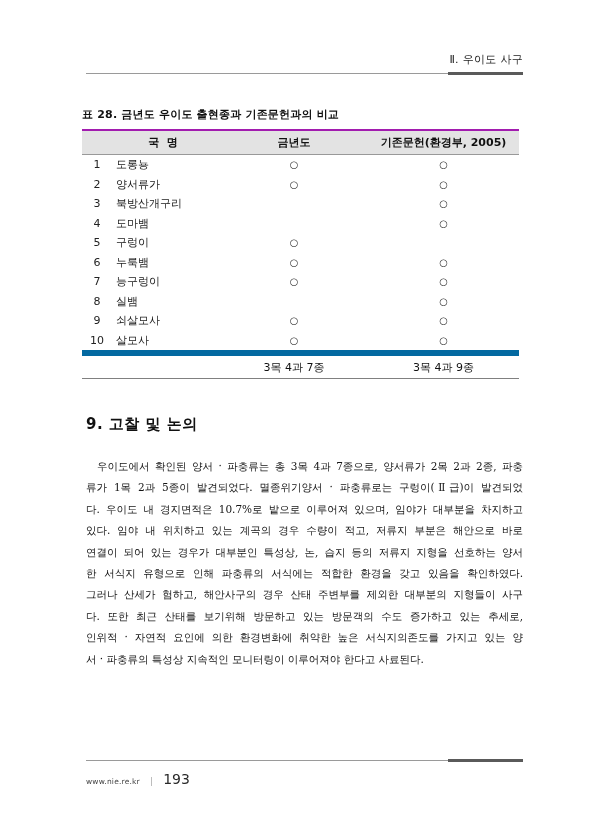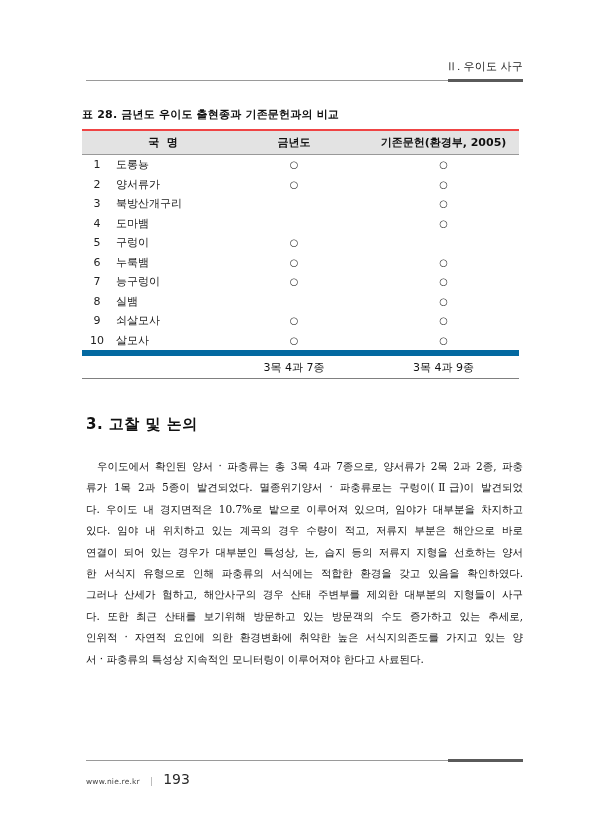--- a/index.html
+++ b/index.html
@@ -9,40 +9,40 @@
     font-family: "DejaVu Sans", "Liberation Sans", sans-serif;
   }
   .page {
     position: relative;
     width: 609px; height: 840px;
     background: #ffffff;
     overflow: hidden;
   }
 
   
-  .running-header { position: absolute; left: 86px; top: 59px; width: 437px; font-family: Liberation Serif, serif; }
+  .running-header { position: absolute; left: 86px; top: 52px; width: 437px; }
   .running-header-label {
     text-align: right; font-size: 11px; color: #222;
     letter-spacing: 0.3px; font-weight: 500; margin-bottom: 5px;
   }
   .rule { position: relative; height: 4px; }
   .rule-thin { position: absolute; left: 0; right: 0; top: 1px; height: 1px; background: #9a9a9a; }
   .rule-thick { position: absolute; right: 0; top: 0; width: 75px; height: 3px; background: #5a5a5a; }
 
   
   .table-block { position: absolute; left: 82px; top: 107px; width: 437px; }
   .table-title {
     font-size: 11px; font-weight: bold; color: #111;
     letter-spacing: 0.2px; margin-bottom: 7px; white-space: pre;
   }
   table.species-table { border-collapse: collapse; width: 437px; table-layout: fixed; }
   .species-table th, .species-table td { padding: 0; }
   .species-table thead th {
     background: #e3e3e3;
-    border-top: 2px solid #ef4444;
+    border-top: 2px solid #a21caf;
     border-bottom: 1px solid #999;
     height: 23px; font-size: 11px; font-weight: bold; color: #111;
     text-align: center; white-space: pre;
   }
   .species-table tbody td { height: 19.5px; font-size: 11px; color: #1a1a1a; vertical-align: middle; }
   .species-table td.cell-no { text-align: center; color: #222; }
   .species-table td.cell-name { text-align: left; padding-left: 4px; white-space: nowrap; }
   .species-table .cell-mark { text-align: center; font-size: 10px; color: #333; }
   .species-table .col-ref-pad { padding-left: 24px; }   
   .species-table tfoot td {
@@ -168,21 +168,21 @@
         <tr>
           <td colspan="2"></td>
           <td>3목 4과 7종</td>
           <td class="col-ref-pad">3목 4과 9종</td>
         </tr>
       </tfoot>
     </table>
   </div>
 
   <div class="discussion">
-    <h2 class="section-heading">3. 고찰 및 논의</h2>
+    <h2 class="section-heading">9. 고찰 및 논의</h2>
     <div class="para">
       <div class="para-line first">우이도에서 확인된 양서 · 파충류는 총 3목 4과 7종으로, 양서류가 2목 2과 2종, 파충</div>
       <div class="para-line">류가 1목 2과 5종이 발견되었다. 멸종위기양서 · 파충류로는 구렁이(Ⅱ급)이 발견되었</div>
       <div class="para-line">다. 우이도 내 경지면적은 10.7%로 밭으로 이루어져 있으며, 임야가 대부분을 차지하고</div>
       <div class="para-line">있다. 임야 내 위치하고 있는 계곡의 경우 수량이 적고, 저류지 부분은 해안으로 바로</div>
       <div class="para-line">연결이 되어 있는 경우가 대부분인 특성상, 논, 습지 등의 저류지 지형을 선호하는 양서</div>
       <div class="para-line">한 서식지 유형으로 인해 파충류의 서식에는 적합한 환경을 갖고 있음을 확인하였다.</div>
       <div class="para-line">그러나 산세가 험하고, 해안사구의 경우 산태 주변부를 제외한 대부분의 지형들이 사구</div>
       <div class="para-line">다. 또한 최근 산태를 보기위해 방문하고 있는 방문객의 수도 증가하고 있는 추세로,</div>
       <div class="para-line">인위적 · 자연적 요인에 의한 환경변화에 취약한 높은 서식지의존도를 가지고 있는 양</div>

